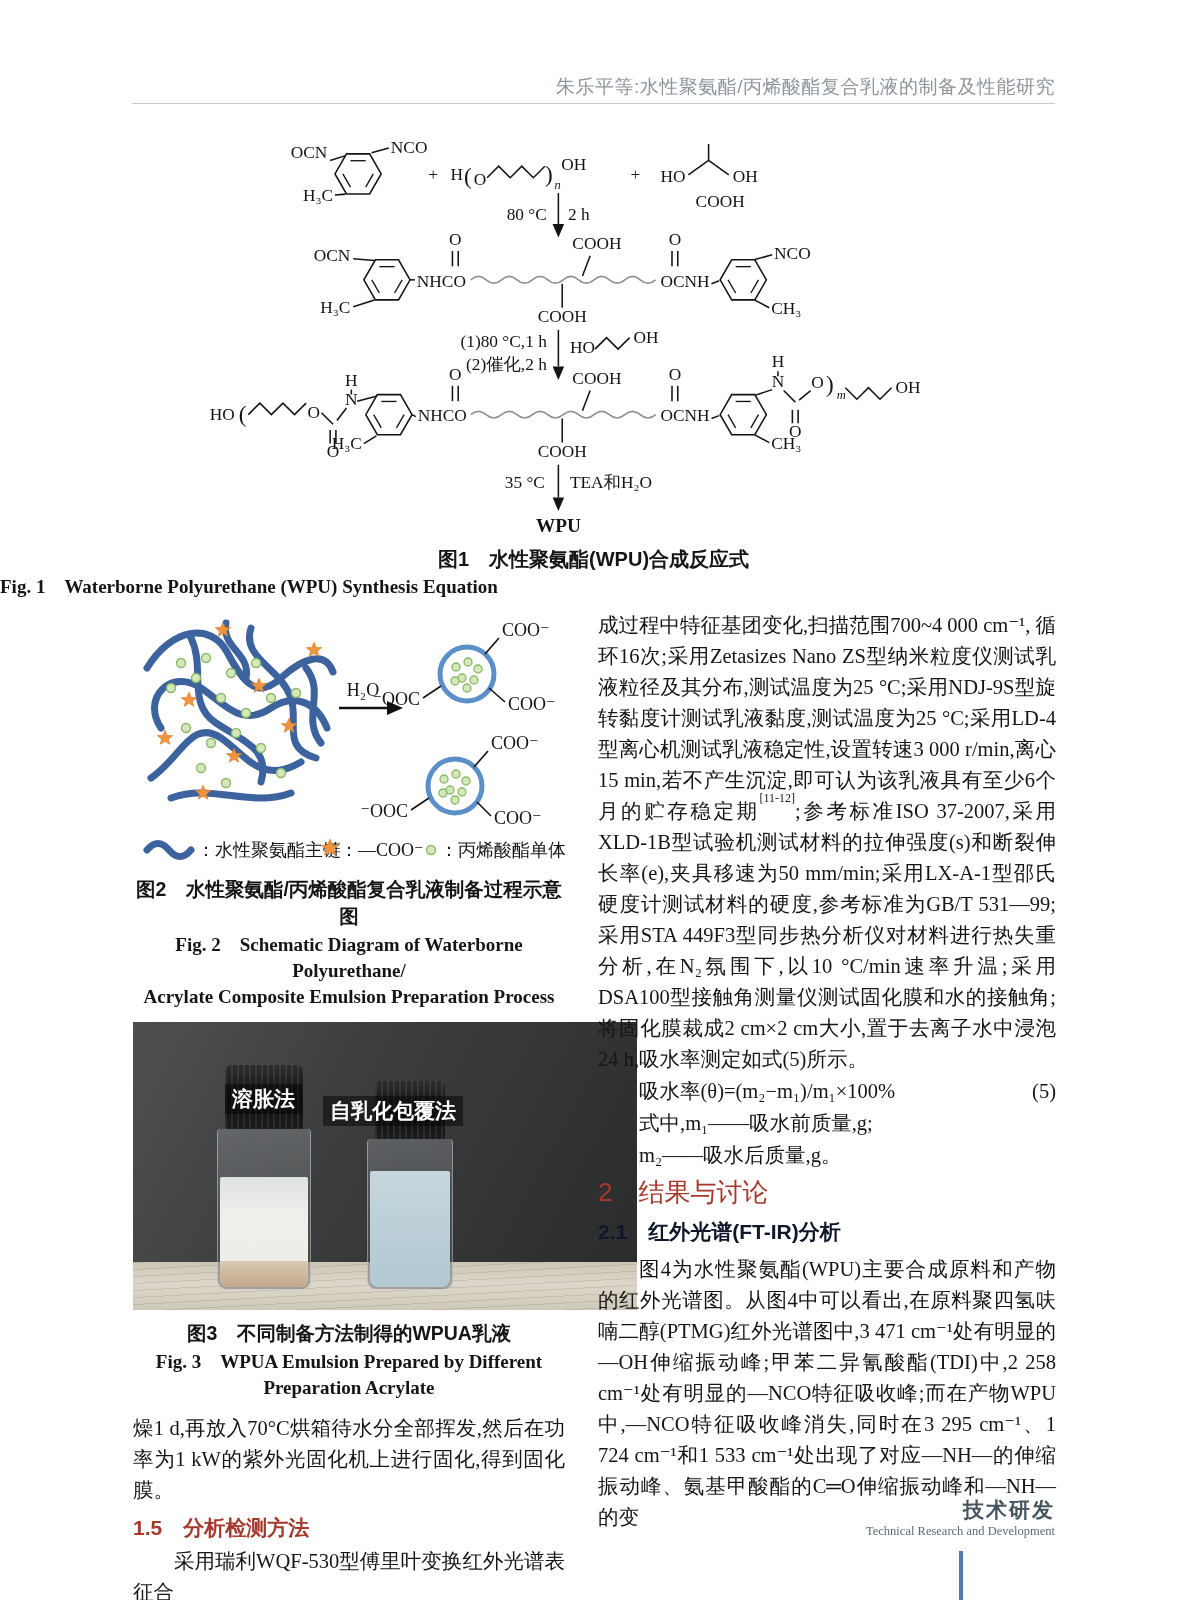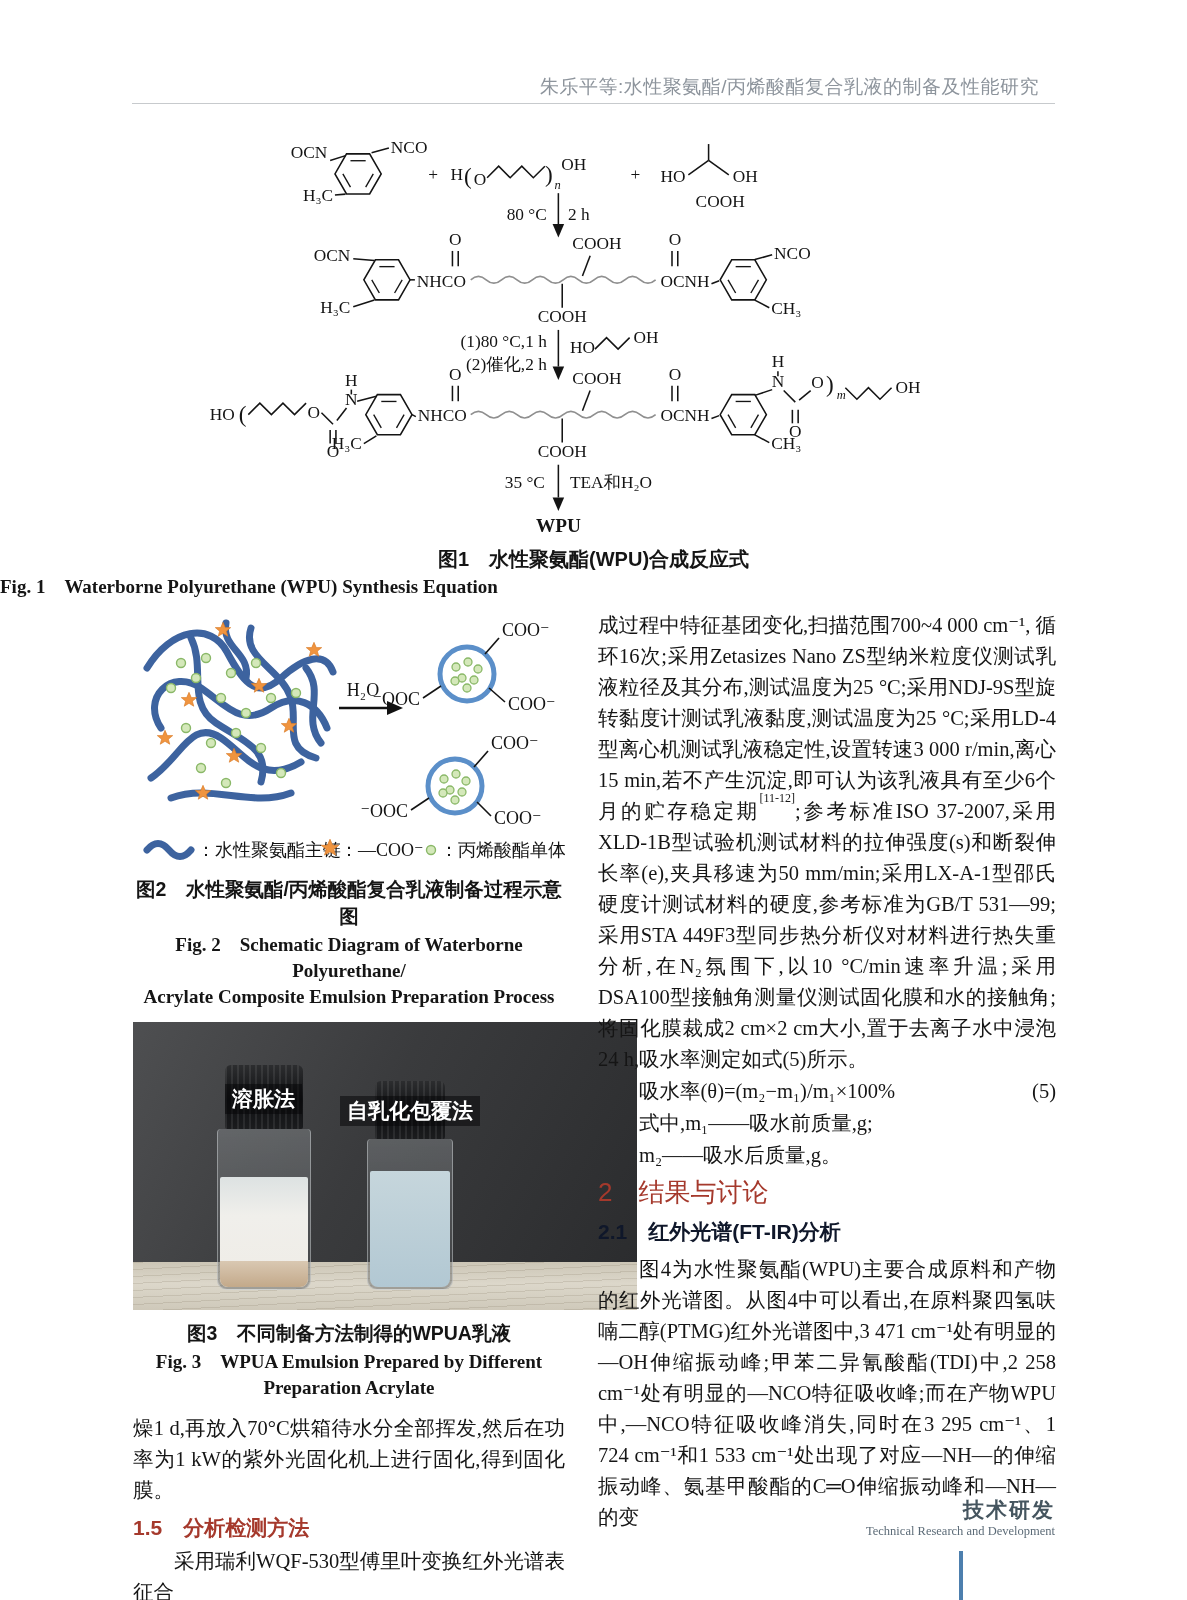--- a/index.html
+++ b/index.html
@@ -1,18 +1,18 @@
 <!DOCTYPE html>
 <html><head>
 <meta charset="utf-8">
 <style>
   html,body{margin:0;padding:0;background:#ffffff;}
   .page{position:relative;width:1187px;height:1600px;background:#fff;overflow:hidden;
         font-family:"Liberation Serif","DejaVu Serif",serif;color:#151515;}
-  .header-title{position:absolute;top:74px;right:148px;
+  .header-title{position:absolute;top:74px;right:132px;
         font-family:"Liberation Sans","DejaVu Sans",sans-serif;
         font-size:19px;color:#8d949c;letter-spacing:.5px;}
   .header-rule{position:absolute;top:103px;left:132px;right:132px;height:1px;background:#c7cacd;}
 
   .fig1-svg{position:absolute;top:118px;left:204px;}
   svg text{fill:#141414;}
   .ct{font-family:"Liberation Serif","DejaVu Serif",serif;font-size:18px;}
   .ct-it{font-family:"Liberation Serif",serif;font-size:13px;font-style:italic;}
   .ct-br{font-family:"Liberation Serif",serif;font-size:24px;}
   .ct-b{font-family:"Liberation Serif",serif;font-size:20px;font-weight:bold;}
@@ -64,21 +64,21 @@
   .body1{width:92px;height:160px;}
   .body2{width:84px;height:150px;}
   .liquid{position:absolute;left:2px;right:2px;bottom:2px;border-radius:2px 2px 8px 8px;}
   .liquid1{height:110px;background:linear-gradient(180deg,#dde2e2,#f0efeb 35%,#efece6);}
   .sediment{position:absolute;left:2px;right:2px;bottom:2px;height:26px;border-radius:0 0 8px 8px;
             background:linear-gradient(180deg,#d9c8b2,#c3a98a);}
   .liquid2{height:116px;background:linear-gradient(180deg,#c6d6dc,#b2c8d3);}
   .vial-label{position:absolute;font-family:"Liberation Sans","DejaVu Sans",sans-serif;font-weight:bold;
             color:#fff;font-size:21px;background:rgba(8,8,10,.55);padding:1px 7px;white-space:nowrap;}
   .label1{top:62px;left:92px;}
-  .label2{top:74px;left:207px;}
+  .label2{top:74px;left:190px;}
 
   .footer{position:absolute;top:1496px;right:132px;display:flex;align-items:center;gap:12px;flex-direction:column;}
   .footer-text{text-align:right;}
   .footer-cn{font-family:"Liberation Sans","DejaVu Sans",sans-serif;font-weight:bold;
             font-size:21px;color:#45555f;letter-spacing:2px;}
   .footer-en{font-family:"Liberation Serif","DejaVu Serif",serif;font-size:12.5px;color:#5c6b77;}
   .footer-bar{width:4px;height:52px;background:#4d7fae;}
   .footer-page{font-family:"Liberation Serif","DejaVu Serif",serif;font-size:22px;color:#2f6da8;}
 </style>
 </head>

